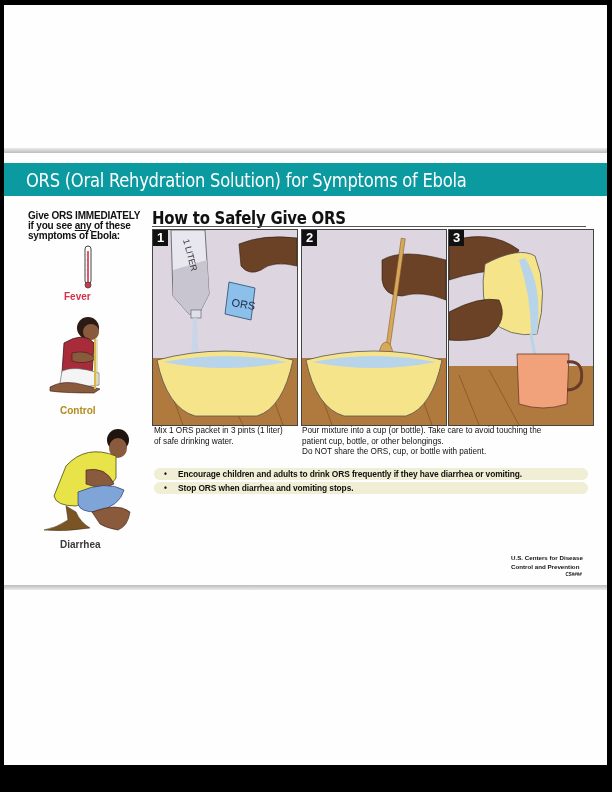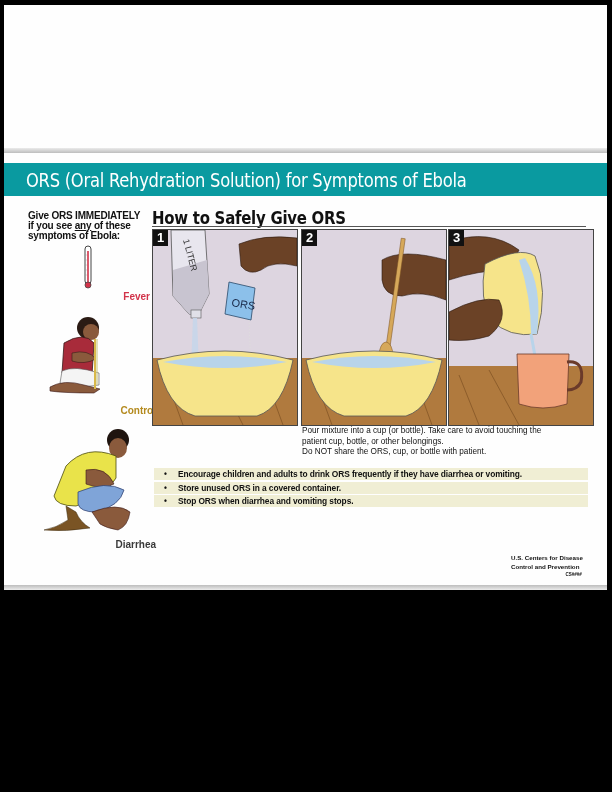--- a/index.html
+++ b/index.html
@@ -1,21 +1,21 @@
 <!DOCTYPE html>
 <html><head>
 <meta charset="utf-8">
 <style>
   html, body { margin:0; padding:0; }
   body {
     width:612px; height:792px; background:#000; position:relative; overflow:hidden;
     font-family:"Liberation Sans", sans-serif;
   }
   .page {
-    position:absolute; left:4px; top:5px; width:603px; height:584px; background:#fefefe;
+    position:absolute; left:4px; top:5px; width:603px; height:760px; background:#fefefe;
   }
   .shadow-top {
     position:absolute; left:0; top:143px; width:603px; height:5px;
     background:linear-gradient(#ebebeb,#bdbdbd);
   }
   .shadow-bottom {
     position:absolute; left:0; top:580px; width:603px; height:5px;
     background:linear-gradient(#bdbdbd,#ebebeb);
   }
   .title-bar {
@@ -24,41 +24,41 @@
   .title-bar span {
     position:absolute; left:22px; top:6px; color:#fff; font-size:19px; letter-spacing:-0.3px;
     font-family:"DejaVu Sans", sans-serif; font-weight:normal; transform:scaleX(0.86); transform-origin:left;
     white-space:nowrap;
   }
   .left-col { position:absolute; left:24px; top:206px; width:115px; }
   .give-text {
     font-size:10px; font-weight:bold; line-height:10px; color:#111; letter-spacing:-0.2px;
   }
   .give-text u { text-decoration:underline; }
-  .symptom-label { font-size:10px; font-weight:bold; text-align:right; position:absolute;margin-left:36px; }
+  .symptom-label { font-size:10px; font-weight:bold; text-align:left; position:absolute; }
   .heading {
     position:absolute; left:148px; top:203px; font-size:17px; font-weight:bold; color:#111;
     font-family:"DejaVu Sans", sans-serif; letter-spacing:-0.3px; transform:scaleX(0.88); transform-origin:left;
     white-space:nowrap;
   }
   .heading-rule { position:absolute; left:148px; top:221px; width:434px; height:1px; background:#555; }
   .panel {
     position:absolute; top:224px; width:144px; height:195px; border:1px solid #444; overflow:hidden;
     background:#ddd5e0;
   }
   .panel svg { position:absolute; left:0; top:0; }
   .badge {
     position:absolute; left:0; top:0; width:15px; height:16px; background:#111; color:#fff;
     font-size:13px; font-weight:bold; text-align:center; line-height:16px; z-index:2;
   }
   .caption { position:absolute; font-size:8.2px; line-height:10.5px; color:#111; }
   .bullets { position:absolute; left:150px; top:463px; width:434px; }
   .bullet-row {
     background:#f0eed4; height:12px; margin-bottom:1.5px; font-size:8.4px; font-weight:bold; color:#111;
-    line-height:12px; padding-left:10px; white-space:nowrap; letter-spacing:-0.1px;
+    line-height:12px; padding-left:10px; white-space:nowrap; letter-spacing:-0.1px;border-radius:6px;
   }
   .bullet-row .dot { display:inline-block; width:14px; }
   .footer { position:absolute; left:507px; top:549px; font-size:6.2px; font-weight:bold; line-height:8.5px; color:#111; }
   .footer .tiny { font-size:4.5px; text-align:right; padding-right:1px; }
 </style>
 </head>
 <body>
 
 <div class="page">
   <div class="shadow-top"></div>
@@ -163,29 +163,32 @@
       <path d="M0 12 Q40 -2 70 20 L60 40 Q30 40 0 50 Z" fill="#6b4226" stroke="#2a1a10" stroke-width="0.6"></path>
       <path d="M36 34 Q70 16 86 26 Q100 60 88 104 Q60 108 42 90 Q30 70 36 34 Z" fill="#f6e48a" stroke="#555" stroke-width="0.8"></path>
       <path d="M76 28 Q94 56 88 104 L82 104 Q82 66 70 30 Z" fill="#b8d4ea"></path>
       <path d="M0 82 Q30 66 50 70 Q60 90 40 106 Q20 112 0 110 Z" fill="#6b4226" stroke="#2a1a10" stroke-width="0.6"></path>
       <path d="M82 104 L86 126" stroke="#b8d4ea" stroke-width="3"></path>
       <path d="M68 124 L120 124 L118 174 Q94 182 70 174 Z" fill="#f2a27a" stroke="#6a3a2a" stroke-width="0.8"></path>
       <path d="M118 132 Q136 130 132 152 Q128 160 118 160" fill="none" stroke="#6a3a2a" stroke-width="3"></path>
     </svg>
   </div>
 
+  <div class="caption" style="left:150px;top:421px;width:145px">
+    <div>Mix 1 ORS packet in 3 pints (1 liter)</div>
+    <div>of safe drinking water.</div>
+  </div>
   <div class="caption" style="left:298px;top:421px;width:290px">
     <div>Pour mixture into a cup (or bottle). Take care to avoid touching the</div>
     <div>patient cup, bottle, or other belongings.</div>
     <div>Do NOT share the ORS, cup, or bottle with patient.</div>
   </div>
 
   <div class="bullets">
     <div class="bullet-row"><span class="dot">•</span><span>Encourage children and adults to drink ORS frequently if they have diarrhea or vomiting.</span></div>
-    <div class="bullet-row"><span class="dot">•</span><span>Store unused ORS in a covered container.</span></div>
     <div class="bullet-row"><span class="dot">•</span><span>Stop ORS when diarrhea and vomiting stops.</span></div>
   </div>
 
   <div class="footer">
     <div>U.S. Centers for Disease</div>
     <div>Control and Prevention</div>
     <div class="tiny">CS####</div>
   </div>
 
   <div class="shadow-bottom"></div>

